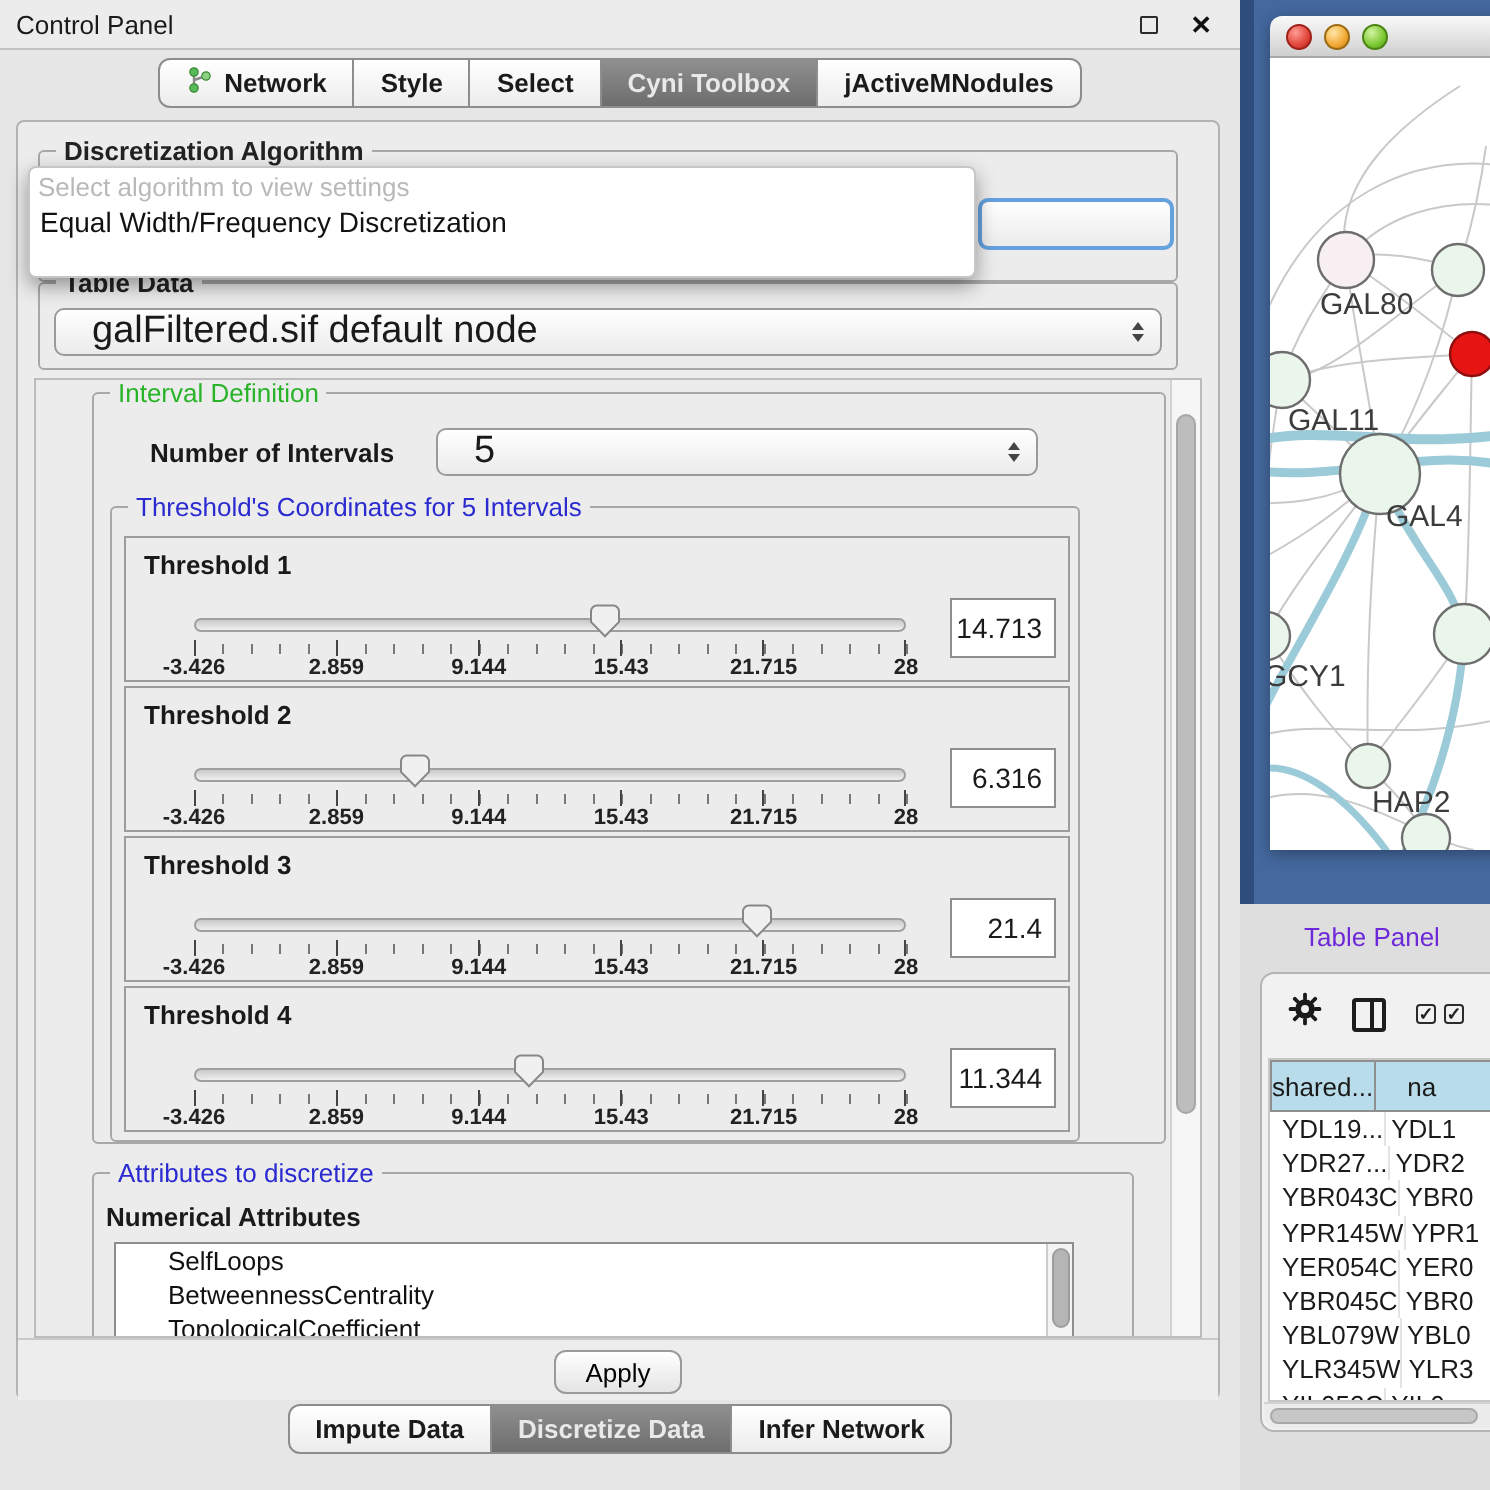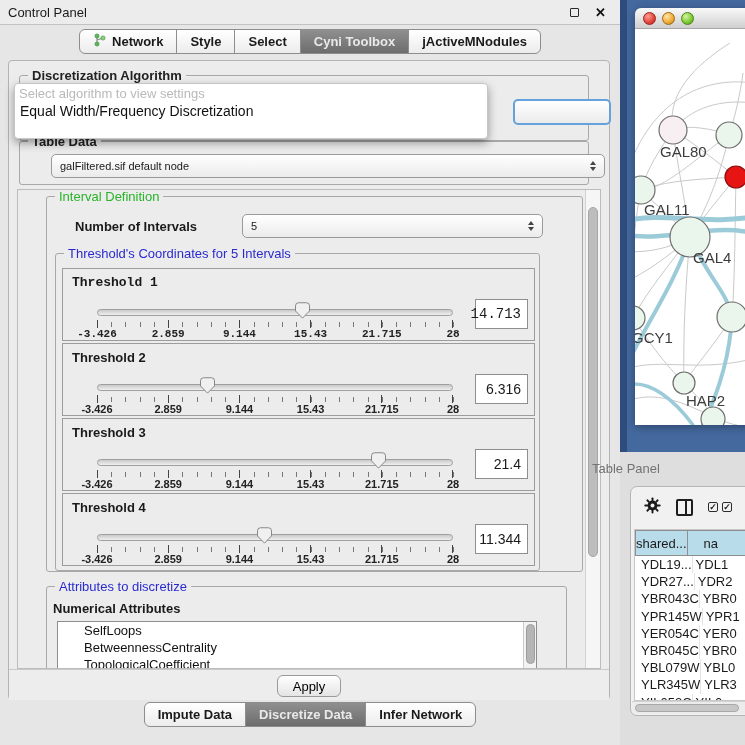--- a/index.html
+++ b/index.html
@@ -24,21 +24,21 @@
 
   .cp-content{position:absolute;left:8px;top:60px;width:602px;height:640px;background:#ececec;
     border:1px solid #b3b3b3;border-radius:4px;}
   .fieldset{position:absolute;border:1px solid #a8a8a8;border-radius:3px;}
   .legend{position:absolute;top:-8px;left:8px;background:#ececec;padding:0 4px;font-size:13px;
     font-weight:700;color:#222;line-height:15px;white-space:nowrap;}
   .legend.green{color:#28b428;font-weight:400;}
   .legend.blue{color:#2a2ad0;font-weight:400;}
 
   .combo{position:absolute;background:linear-gradient(#ffffff,#ebebeb);border:1px solid #9a9a9a;
-    border-radius:5px;font-size:11px;display:flex;align-items:center;padding-left:8px;margin-left:24px;}
+    border-radius:5px;font-size:19px;display:flex;align-items:center;padding-left:18px;}
   .combo.focus{border:2px solid #64a1dd;}
   .spin{position:absolute;right:8px;top:50%;transform:translateY(-50%);display:flex;flex-direction:column;gap:2px;}
   .spin i{display:block;width:0;height:0;border-left:3.5px solid transparent;border-right:3.5px solid transparent;}
   .spin .up{border-bottom:4.5px solid #444;}
   .spin .dn{border-top:4.5px solid #444;}
 
   .alg-fieldset{left:10px;top:14px;width:570px;height:66px;}
   .alg-combo{left:480px;top:38px;width:98px;height:26px;}
   .popup{position:absolute;left:5px;top:22px;width:474px;height:56px;background:#ffffff;
     border:1px solid #c6c6c6;border-radius:4px;box-shadow:0 4px 10px rgba(0,0,0,.38);z-index:6;padding:2px 4px;}
@@ -53,21 +53,21 @@
     background:#ececec;overflow:hidden;}
   .vsb{position:absolute;right:0;top:0;width:15px;height:100%;background:#f6f6f6;border-left:1px solid #d2d2d2;}
   .vsb-thumb{position:absolute;left:2px;top:17px;width:10px;height:350px;background:#bdbdbd;
     border:1px solid #a6a6a6;border-radius:6px;}
 
   .interval-fieldset{left:28px;top:6px;width:537px;height:376px;}
   .noi-label{position:absolute;left:28px;top:22px;font-size:13px;font-weight:700;}
   .noi-combo{left:171px;top:17px;width:301px;height:24px;}
   .thr-fieldset{left:8px;top:56px;width:485px;height:318px;}
   .tbox{position:relative;margin:0 6px 2px 6px;width:473px;height:73px;border:1px solid #9c9c9c;background:#ececec;}
-  .tbox:first-of-type{margin-top:14px;font-family:Liberation Mono, monospace;}
+  .tbox:first-of-type{margin-top:14px;}
   .t-label{position:absolute;left:9px;top:6px;font-size:13px;font-weight:700;}
   .slider{position:absolute;left:34px;top:0;width:356px;height:73px;}
   .track{position:absolute;left:0;top:40px;width:356px;height:7px;border:1px solid #9f9f9f;border-radius:4px;
     background:linear-gradient(#c9c9c9,#efefef);}
   .thumb{position:absolute;top:33px;width:15px;height:17px;}
   .minor-ticks{position:absolute;left:0;top:53px;width:357px;height:5px;
     background:repeating-linear-gradient(90deg,#777 0,#777 1px,transparent 1px,transparent 14.24px);}
   .majt{position:absolute;top:51px;width:1px;height:8px;background:#444;}
   .tick-lab{position:absolute;top:59px;width:44px;text-align:center;font-size:11px;font-weight:700;color:#222;}
   .t-value{position:absolute;left:412px;top:30px;width:53px;height:30px;background:#fff;border:1px solid #8e8e8e;
@@ -95,21 +95,21 @@
     box-shadow:0 2px 8px rgba(0,0,0,.35);}
   .mac-titlebar{position:absolute;left:0;top:0;width:100%;height:21px;border-radius:6px 6px 0 0;
     background:linear-gradient(#f9f9f9,#cfcfcf);border-bottom:1px solid #a8a8a8;display:flex;
     align-items:center;gap:6px;padding-left:8px;}
   .light{width:13px;height:13px;border-radius:50%;}
   .light.red{background:radial-gradient(circle at 35% 30%,#ff9d95,#e0443a 60%,#b5281f);border:1px solid #9e2018;}
   .light.yellow{background:radial-gradient(circle at 35% 30%,#ffe6a8,#f2a934 60%,#c07c12);border:1px solid #9a6a10;}
   .light.green{background:radial-gradient(circle at 35% 30%,#d2f3a1,#7cc832 60%,#4f9717);border:1px solid #4a8412;}
   .net-canvas{position:absolute;left:0;top:21px;width:125px;height:396px;background:#fff;}
 
-  .tp-title{position:absolute;left:592px;top:461px;font-size:13px;color:#737373;}
+  .tp-title{position:absolute;left:652px;top:461px;font-size:13px;color:#6d28d9;}
   .tp-inner{position:absolute;left:630px;top:486px;width:123px;height:230px;background:#f1f1f1;
     border:1px solid #b5b5b5;border-radius:7px;}
   .tp-toolbar{position:absolute;left:0;top:0;width:100%;height:40px;display:flex;align-items:center;
     gap:15px;padding-left:13px;}
   .col-icon{width:17px;height:17px;border:2px solid #1d1d1d;border-radius:2px;position:relative;}
   .col-icon::after{content:"";position:absolute;left:50%;top:0;width:2px;height:100%;background:#1d1d1d;}
   .cb{width:10px;height:10px;border:1.5px solid #2b2b2b;border-radius:2px;font-size:9px;line-height:8px;
     text-align:center;font-weight:700;color:#222;}
   .cb+.cb{margin-left:-11px;}
   .tp-table{position:absolute;left:3px;top:42px;right:0;bottom:14px;overflow:hidden;background:#fff;

